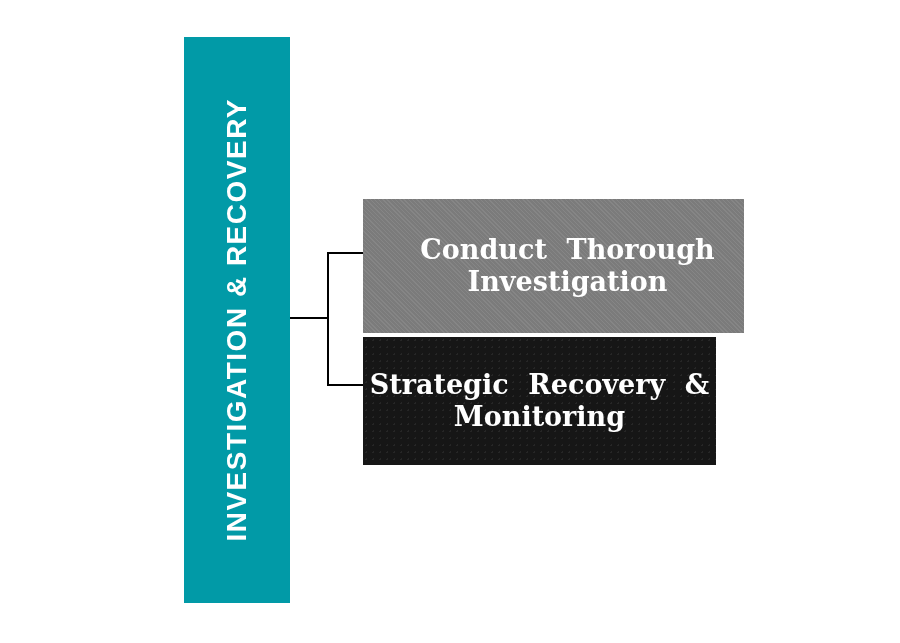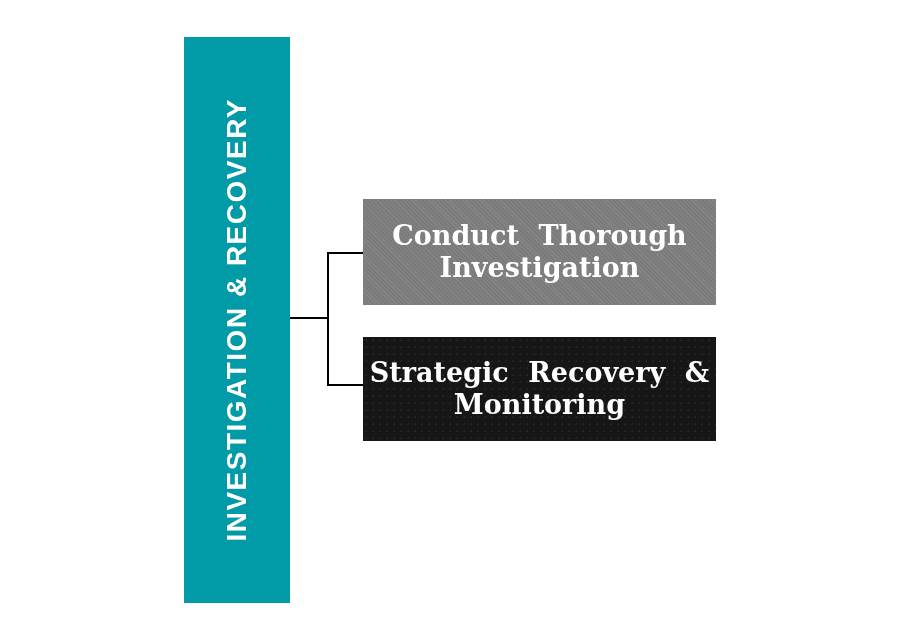--- a/index.html
+++ b/index.html
@@ -61,28 +61,29 @@
     color: #ffffff;
     font-family: "DejaVu Serif", "Liberation Serif", serif;
     font-weight: bold;
     font-size: 27px;
     line-height: 1.17;
     word-spacing: 0.38em;
     white-space: pre-line;
   }
   .node-gray {
     top: 199px;
-    height: 106px;
+    height: 134px;
     background-color: #7f7f7f;
     background-image: repeating-linear-gradient(45deg,
       rgba(255,255,255,0.05) 0 1px, rgba(0,0,0,0.03) 1px 3px);
+    padding-left: 28px;
   }
   .node-black {
     top: 337px;
-    height: 104px;
+    height: 128px;
     background-color: #161616;
     background-image: radial-gradient(rgba(255,255,255,0.07) 1px, rgba(0,0,0,0) 1px);
     background-size: 7px 7px;
   }
 </style>
 </head>
 <body>
 
 <div class="canvas">
 

